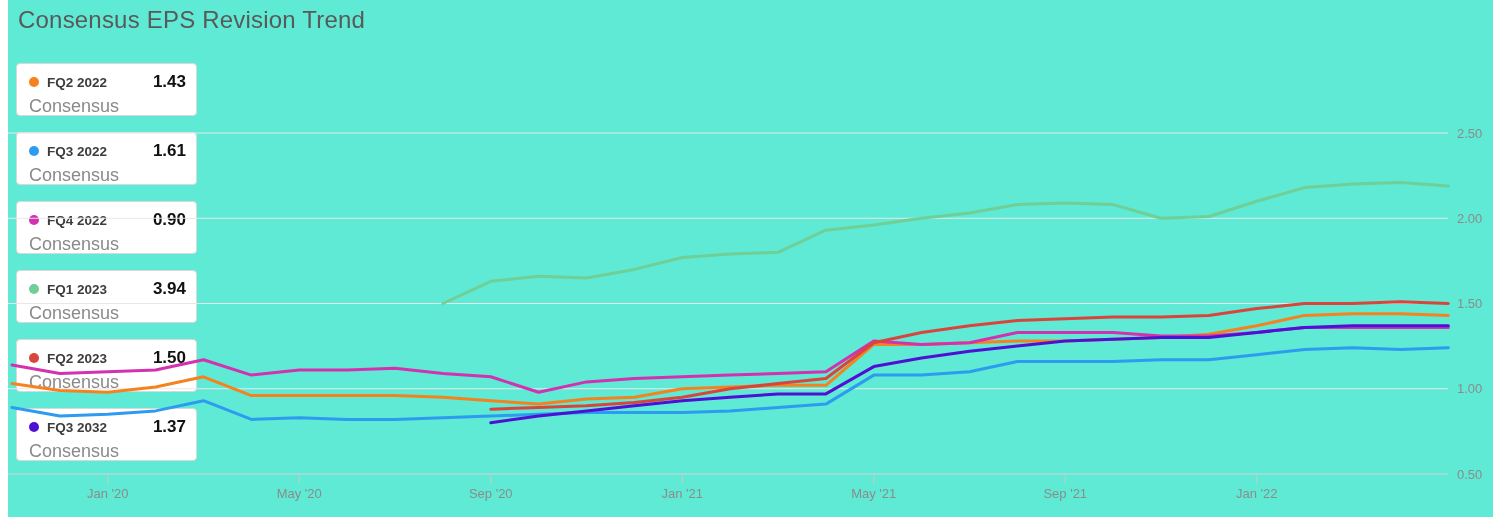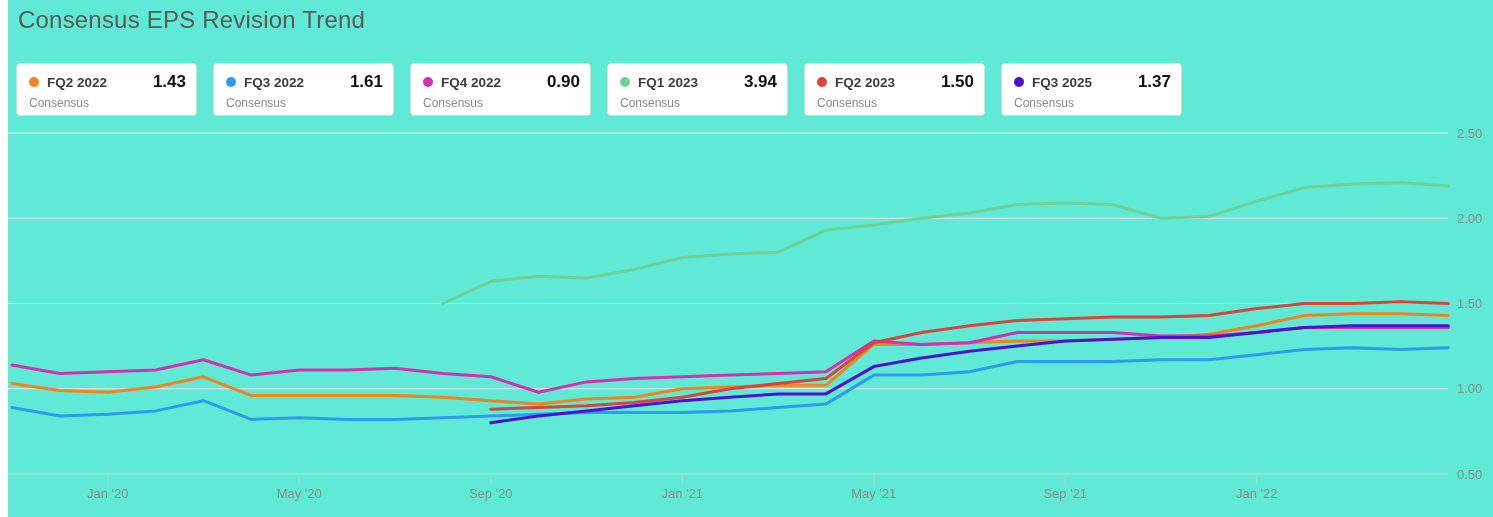--- a/index.html
+++ b/index.html
@@ -27,20 +27,21 @@
     font-weight: 400;
     color: #595959;
     letter-spacing: 0.2px;
   }
   .legend {
     position: absolute;
     top: 63px;
     left: 8px;
     display: flex;
     gap: 16px;
+    flex-direction: column;
   }
   .legend-card {
     box-sizing: border-box;
     width: 181px;
     height: 53px;
     background: #ffffff;
     border: 1px solid #d8d8d8;
     border-radius: 4px;
     padding: 8px 10px 0 12px;
     cursor: pointer;
@@ -63,21 +64,21 @@
     white-space: nowrap;
   }
   .legend-value {
     margin-left: auto;
     font-size: 17px;
     font-weight: bold;
     color: #111111;
   }
   .legend-sub {
     margin-top: 4px;
-    font-size: 12px;
+    font-size: 18px;
     color: #8a8a8a;
   }
   .chart-area {
     position: absolute;
     top: 120px;
     left: 0;
     width: 1274px;
     height: 397px;
   }
   svg text {
@@ -126,21 +127,21 @@
         <div class="legend-row1">
           <span class="legend-dot" style="background: rgb(217, 69, 60);"></span>
           <span class="legend-label">FQ2 2023</span>
           <span class="legend-value">1.50</span>
         </div>
         <div class="legend-sub">Consensus</div>
       </div>
       <div class="legend-card">
         <div class="legend-row1">
           <span class="legend-dot" style="background: rgb(79, 16, 212);"></span>
-          <span class="legend-label">FQ3 2025</span>
+          <span class="legend-label">FQ3 2032</span>
           <span class="legend-value">1.37</span>
         </div>
         <div class="legend-sub">Consensus</div>
       </div>
     </div>
   <div class="chart-area">
     <svg id="chart-svg" width="1493" height="397">
         <line x1="0" y1="13" x2="1440" y2="13" stroke="#e8e8e8" stroke-width="1"></line>
         <text x="1449" y="17.5" fill="#8c8c8c" font-size="13">2.50</text>
         <line x1="0" y1="98.25" x2="1440" y2="98.25" stroke="#e8e8e8" stroke-width="1"></line>

